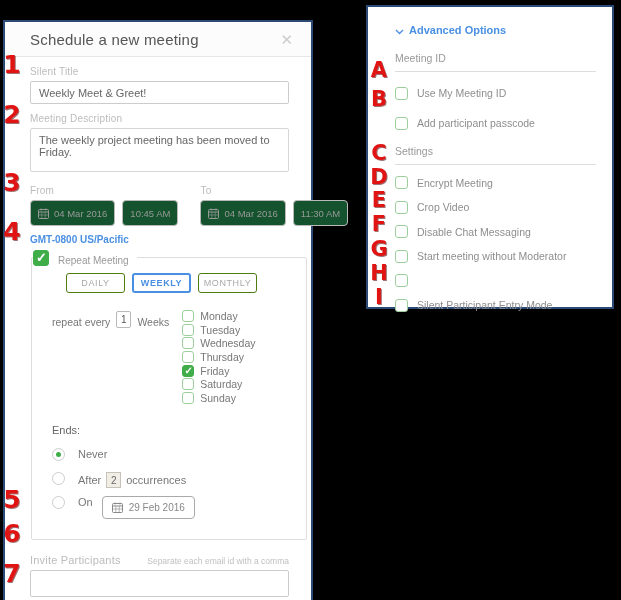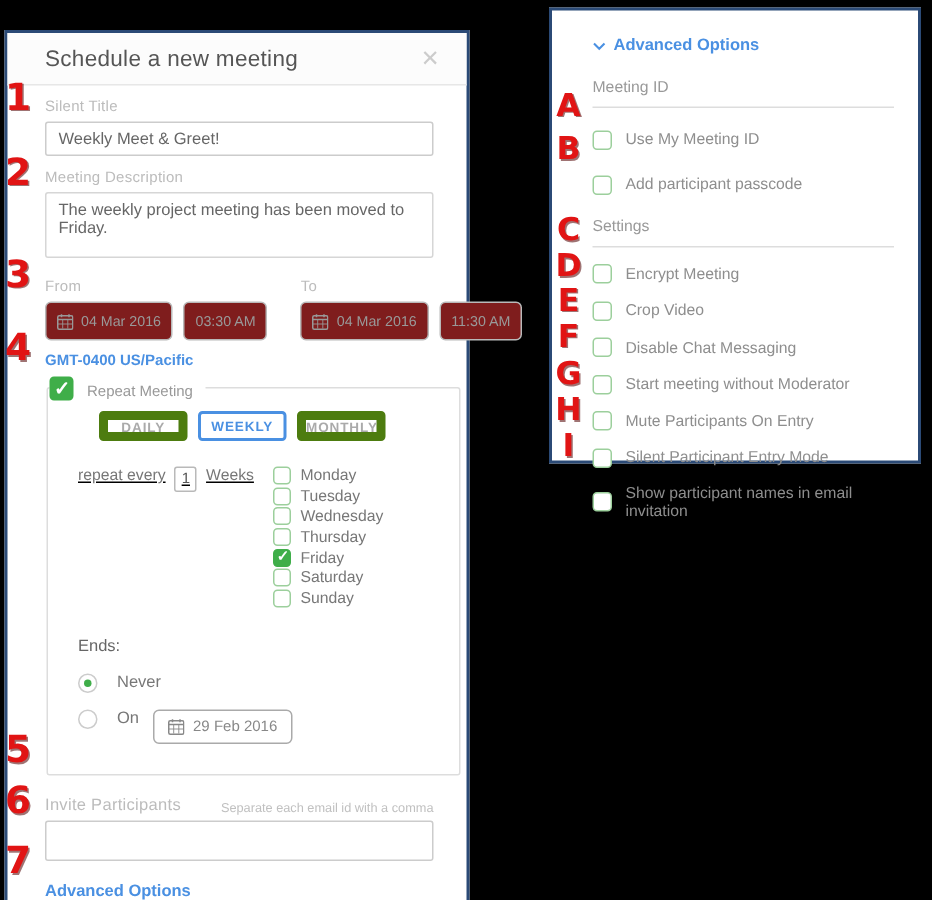--- a/index.html
+++ b/index.html
@@ -33,21 +33,21 @@
     width:100%; height:44px; border:1px solid #d6d6d6; border-radius:2px;
     font-family:inherit; font-size:11px; color:#666; padding:5px 8px; resize:none; outline:none;
   }
   .group { margin-bottom:9px; }
 
   .fromto-row { display:flex; gap:22px; margin-bottom:8px; }
   .dt-boxes { display:flex; gap:7px; }
   .dt-box {
     display:flex; align-items:center; gap:5px; height:23px; padding:12px 7px;
     border:1px solid #b9b9b9; border-radius:4px; font-size:9.5px; color:#999;
-    background:#7f1d1d; white-space:nowrap;
+    background:#14532d; white-space:nowrap;
   }
   .cal-icon svg { display:block; }
 
   .tz-link { font-size:10px; font-weight:bold; color:#4a90e2; margin:2px 0 12px; cursor:pointer; }
 
   
   .repeat-box {
     position:relative; border:1px solid #ddd; border-radius:2px;
     margin:0 0 14px 1px; padding:13px 8px 12px 8px; width:276px;
   }
@@ -64,27 +64,27 @@
   .checkbox.big { width:16px; height:16px; flex-basis:16px; border-radius:3px; }
   .checkbox.checked { background:#3fae49; border-color:#3fae49; }
   .checkbox.checked::after {
     content:"\2713"; position:absolute; left:1px; top:-1px; right:0; bottom:0;
     color:#fff; font-size:11px; line-height:13px; text-align:center; font-weight:bold;
   }
   .checkbox.big.checked::after { font-size:13px; line-height:16px; }
 
   .freq-row { display:flex; gap:7px; margin:2px 0 0 26px; }
   .freq-btn {
-    width:59px; height:20px; border:6px solid #4d7c0f; border-radius:3px; background:#fff;
-    font-family:inherit; font-size:9px; letter-spacing:.6px; color:#aaa; cursor:pointer;font-weight:bold;
+    width:59px; height:20px; border:1px solid #4d7c0f; border-radius:3px; background:#fff;
+    font-family:inherit; font-size:9px; letter-spacing:.6px; color:#aaa; cursor:pointer;
   }
   .freq-btn.selected { border:2px solid #4a90e2; color:#4a90e2; font-weight:bold; }
 
   .repeat-detail { display:flex; margin-top:17px; }
-  .every-group { display:flex; align-items:flex-start; gap:6px; margin-left:12px; height:18px;text-decoration:underline; }
+  .every-group { display:flex; align-items:flex-end; gap:6px; margin-left:12px; height:18px; }
   .every-label, .every-unit { font-size:10.5px; color:#777; }
   .weeks-input {
     width:15px; height:17px; border:1px solid #b9b9b9; border-radius:2px;
     font-family:inherit; font-size:10px; color:#555; text-align:center; outline:none;
   }
   .days-col { display:flex; flex-direction:column; gap:1px; margin-left:13px; }
   .day-row { display:flex; align-items:center; gap:6px; height:12.6px; }
   .day-row .checkbox { width:12px; height:12px; flex-basis:12px; }
   .day-row .checkbox.checked::after { font-size:10px; line-height:12px; }
   .day-label { font-size:10.5px; color:#777; }
@@ -173,21 +173,21 @@
                     <line x1="8" y1="0.5" x2="8" y2="2.5" stroke="#999"></line>
                     <line x1="0.5" y1="4" x2="10.5" y2="4" stroke="#999"></line>
                     <line x1="3.8" y1="4" x2="3.8" y2="10" stroke="#999" stroke-width="0.6"></line>
                     <line x1="7.2" y1="4" x2="7.2" y2="10" stroke="#999" stroke-width="0.6"></line>
                     <line x1="0.5" y1="7" x2="10.5" y2="7" stroke="#999" stroke-width="0.6"></line>
                   </svg>
                 </span>
               <span>04 Mar 2016</span>
             </div>
             <div class="dt-box">
-              <span>03:30 AM</span>
+              <span>10:45 AM</span>
             </div>
           </div>
         </div>
         <div>
           <div class="field-label">To</div>
           <div class="dt-boxes">
             <div class="dt-box">
               <span class="cal-icon">
                   <svg width="11" height="11" viewBox="0 0 11 11">
                     <rect x="0.5" y="1.5" width="10" height="9" rx="1" fill="none" stroke="#999"></rect>
@@ -201,21 +201,21 @@
                 </span>
               <span>04 Mar 2016</span>
             </div>
             <div class="dt-box">
               <span>11:30 AM</span>
             </div>
           </div>
         </div>
       </div>
 
-      <div class="tz-link">GMT-0400 US/Pacific</div>
+      <div class="tz-link">GMT-0800 US/Pacific</div>
 
       <div class="repeat-box">
         <div class="repeat-legend">
           <span class="checkbox big checked"></span>
           <span class="repeat-legend-label">Repeat Meeting</span>
         </div>
 
         <div class="freq-row">
           <button class="freq-btn">DAILY</button>
           <button class="freq-btn selected">WEEKLY</button>
@@ -258,20 +258,24 @@
               <span class="day-label">Sunday</span>
             </div>
           </div>
         </div>
 
         <div class="ends-block">
           <div class="ends-title">Ends:</div>
           <div class="radio-row">
             <span class="radio checked"></span>
             <span class="radio-label">Never</span>
+          </div>
+          <div class="radio-row">
+            <span class="radio"></span>
+            <span class="radio-label"><span>After</span><span class="occ-box">2</span><span>occurrences</span></span>
           </div>
           <div class="radio-row">
             <span class="radio"></span>
             <span class="radio-label">On</span>
             <div class="on-date-box" style="margin-left:-4px;">
               <span class="cal-icon">
                   <svg width="11" height="11" viewBox="0 0 11 11">
                     <rect x="0.5" y="1.5" width="10" height="9" rx="1" fill="none" stroke="#888"></rect>
                     <line x1="3" y1="0.5" x2="3" y2="2.5" stroke="#888"></line>
                     <line x1="8" y1="0.5" x2="8" y2="2.5" stroke="#888"></line>
@@ -334,29 +338,24 @@
     <div class="opt-row tight">
       <span class="checkbox"></span>
       <span class="opt-label">Disable Chat Messaging</span>
     </div>
     <div class="opt-row tight">
       <span class="checkbox"></span>
       <span class="opt-label">Start meeting without Moderator</span>
     </div>
     <div class="opt-row tight">
       <span class="checkbox"></span>
-      <span class="opt-label">Mute Participants On Entry</span>
     </div>
     <div class="opt-row tight">
       <span class="checkbox"></span>
       <span class="opt-label">Silent Participant Entry Mode</span>
-    </div>
-    <div class="opt-row tight">
-      <span class="checkbox"></span>
-      <span class="opt-label">Show participant names in email invitation</span>
     </div>
   </div>
 
   <div class="marker" style="left:1px; top:52px;">1</div>
   <div class="marker" style="left:1px; top:102px;">2</div>
   <div class="marker" style="left:1px; top:170px;">3</div>
   <div class="marker" style="left:1px; top:219px;">4</div>
   <div class="marker" style="left:1px; top:487px;">5</div>
   <div class="marker" style="left:1px; top:521px;">6</div>
   <div class="marker" style="left:1px; top:561px;">7</div>

